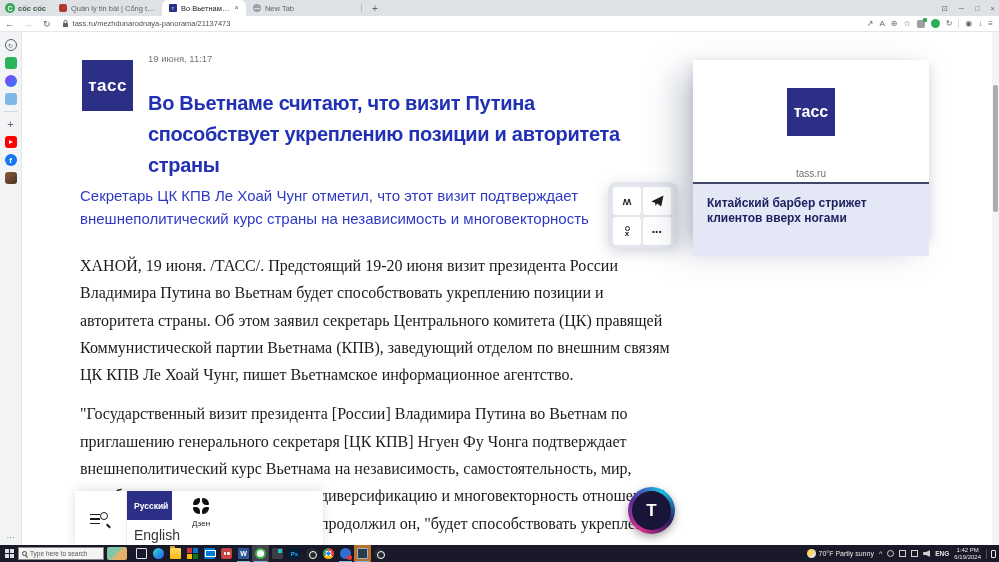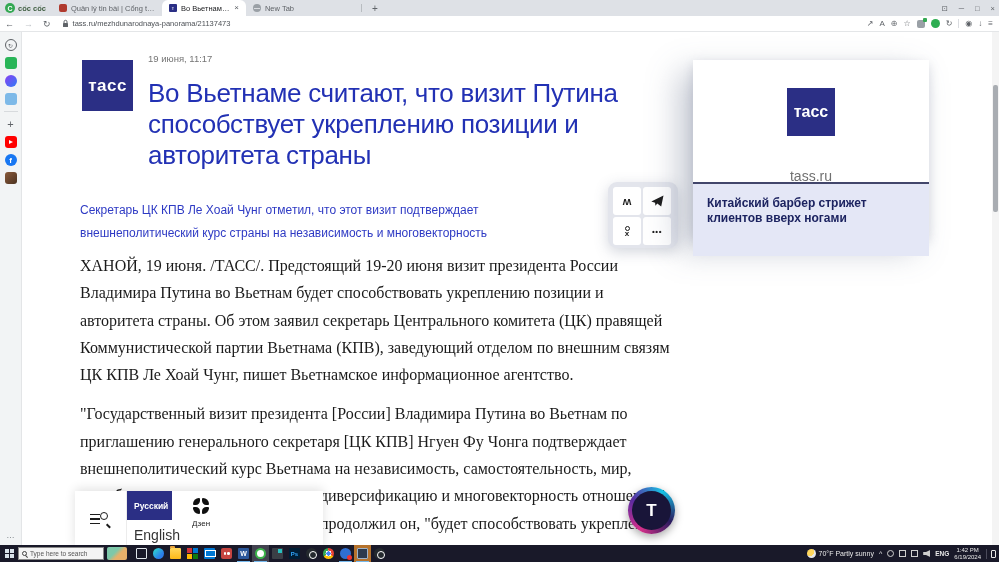--- a/index.html
+++ b/index.html
@@ -49,37 +49,37 @@
   .yt-tri { width:0; height:0; border-left:4px solid #fff; border-top:2.5px solid transparent; border-bottom:2.5px solid transparent; }
   .sb-fb { background:#1877f2; border-radius:50%; font-weight:bold; font-size:8px; }
   .sb-avatar { background:linear-gradient(135deg,#8a5a3b,#4b3220); }
   .sb-more { margin-top:auto; margin-bottom:3px; color:#80868b; font-size:8px; }
 
   
   .page { position:absolute; top:32px; left:22px; width:977px; height:513px; background:#fff; overflow:hidden; }
 
   .tass-logo { position:absolute; left:60px; top:28px; width:51px; height:51px; background:#2b2f85; color:#fff; display:flex; align-items:center; justify-content:center; font-weight:bold; font-size:17px; letter-spacing:.5px; }
   .a-date { position:absolute; left:126px; top:21px; font-size:9.5px; color:#757575; }
-  .a-title { position:absolute; left:126px; top:46px; width:505px; font-size:26px; line-height:31px; font-weight:normal; color:#2231b4; letter-spacing:-.3px; }
-  .a-sub { position:absolute; left:58px; top:167px; width:512px; font-size:12px; line-height:22.5px; color:#2e3ac4; }
+  .a-title { position:absolute; left:126px; top:56px; width:505px; font-size:20px; line-height:31px; font-weight:bold; color:#2231b4; letter-spacing:-.3px; }
+  .a-sub { position:absolute; left:58px; top:153px; width:512px; font-size:15px; line-height:22.5px; color:#2e3ac4; }
   .a-body { position:absolute; left:58px; top:220px; width:592px; font-family:"Liberation Serif","DejaVu Serif",serif; font-size:16px; line-height:27.3px; color:#1b1b1b; }
   .a-body p + p { margin-top:12px; }
   .a-link { color:#1b1b1b; }
 
   
   .share { position:absolute; left:586px; top:150px; width:70px; height:66px; background:#e3e5ec; border-radius:9px; padding:5px; display:grid; grid-template-columns:28px 28px; grid-template-rows:28px 28px; gap:2px; box-shadow:0 4px 14px rgba(80,90,120,.25); }
   .share-btn { background:#fff; border-radius:3px; display:flex; align-items:center; justify-content:center; color:#1c1c1c; font-size:11px; font-weight:bold; }
   .ok-ic { display:flex; flex-direction:column; align-items:center; line-height:6px; font-size:8px; font-weight:bold; }
   .ok-head { width:5px; height:5px; border:1.5px solid #1c1c1c; border-radius:50%; }
   .more-dots { font-size:8px; letter-spacing:.5px; }
 
   
   .adcard { position:absolute; left:671px; top:28px; width:236px; height:178px; background:#fff; box-shadow:-14px 12px 30px rgba(90,100,130,.35), 0 4px 10px rgba(90,100,130,.2); }
   .ad-logo { position:absolute; left:94px; top:28px; width:48px; height:48px; background:#2b2f85; color:#fff; display:flex; align-items:center; justify-content:center; font-weight:bold; font-size:16px; }
-  .ad-src { position:absolute; left:0; top:108px; width:100%; text-align:center; font-size:14px; color:#707070; }
+  .ad-src { position:absolute; left:0; top:108px; width:100%; text-align:center; font-size:10px; color:#707070; }
   .ad-line { position:absolute; left:0; top:122px; width:100%; height:1.5px; background:#42466b; }
   .ad-head { position:absolute; left:0; top:124px; width:100%; height:72px; background:#e4e7f6; color:#1c2360; font-size:12px; line-height:15px; font-weight:bold; padding:12px 20px 0 14px; }
 
   
   .langbar { position:absolute; left:53px; top:459px; width:248px; height:58px; background:#fff; box-shadow:0 -2px 10px rgba(0,0,0,.12); display:flex; z-index:5; }
   .lb-search { width:52px; border-right:1px solid #ececec; display:flex; align-items:center; justify-content:center; }
   .lb-search-ic { position:relative; width:22px; height:16px; }
   .lb-search-ic .bars { position:absolute; left:0; top:2px; width:10px; height:10px; border-top:1.6px solid #1c1c1c; border-bottom:1.6px solid #1c1c1c; }
   .lb-search-ic .bars::after { content:""; position:absolute; left:0; top:3px; width:10px; height:1.6px; background:#1c1c1c; }
   .lb-search-ic .lens { position:absolute; right:4px; top:0; width:8px; height:8px; border:1.7px solid #1c1c1c; border-radius:50%; }

